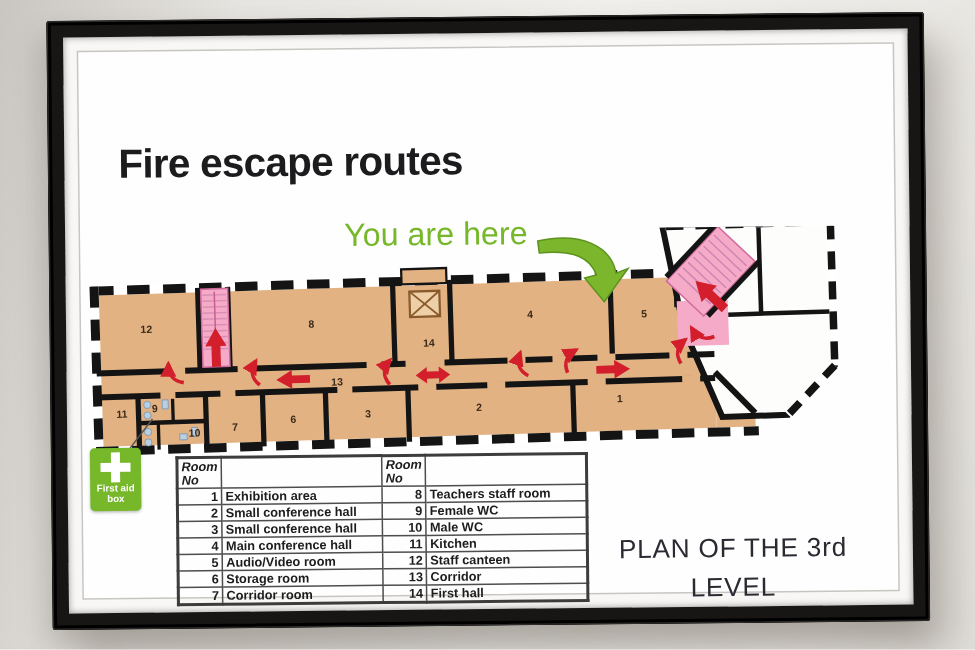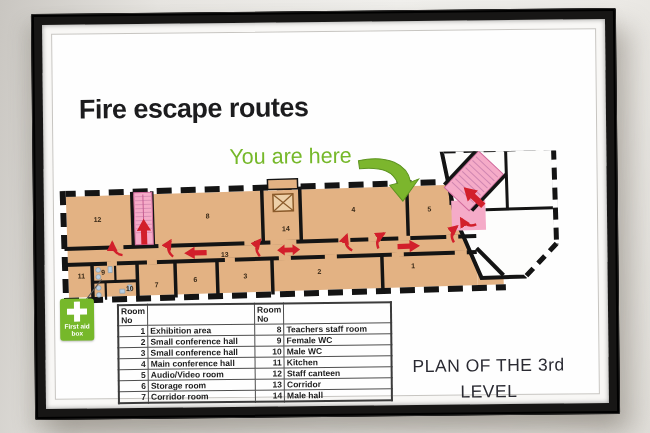--- a/index.html
+++ b/index.html
@@ -24,21 +24,21 @@
              border-radius:3px;text-align:center;box-shadow:0 1px 2px rgba(0,0,0,.25);}
   .fa-cross{position:relative;width:20px;height:20px;margin:3px auto 1px;}
   .fa-cross::before{content:"";position:absolute;left:7px;top:0;width:6px;height:20px;background:#fff;}
   .fa-cross::after{content:"";position:absolute;top:7px;left:0;width:20px;height:6px;background:#fff;}
   .fa-label{font-size:6.5px;line-height:1.15;color:#fff;font-weight:bold;padding:0 2px;}
   .legend{position:absolute;left:62px;top:270px;border-collapse:collapse;
           font-size:8.5px;color:#1d1d1d;border:2px solid #3c3c3c;}
   .legend th,.legend td{border:1px solid #4e4e4e;padding:0 2px;height:10px;
           font-weight:bold;line-height:1.05;}
   .legend th{height:19px;vertical-align:middle;text-align:left;}
-  .legend th.num{width:24px;}
+  .legend th.num{width:24px;font-style:italic;}
   .legend td.num{width:24px;text-align:right;}
   .legend td.name{width:102px;text-align:left;white-space:nowrap;}
   .plan-label{position:absolute;left:326px;top:322px;width:214px;height:26px;
               font-size:17.5px;color:#2a2a32;letter-spacing:.5px;text-align:center;
               line-height:26px;}
 </style>
 </head>
 <body>
 
 <div class="wall">
@@ -261,21 +261,21 @@
               <tr>
                 <td class="num">6</td>
                 <td class="name">Storage room</td>
                 <td class="num">13</td>
                 <td class="name">Corridor</td>
               </tr>
               <tr>
                 <td class="num">7</td>
                 <td class="name">Corridor room</td>
                 <td class="num">14</td>
-                <td class="name">Male hall</td>
+                <td class="name">First hall</td>
               </tr>
             </tbody>
         </table>
 
         <div class="plan-label">PLAN OF THE 3rd LEVEL</div>
 
       </div>
     </div>
   </div>
 </div>

